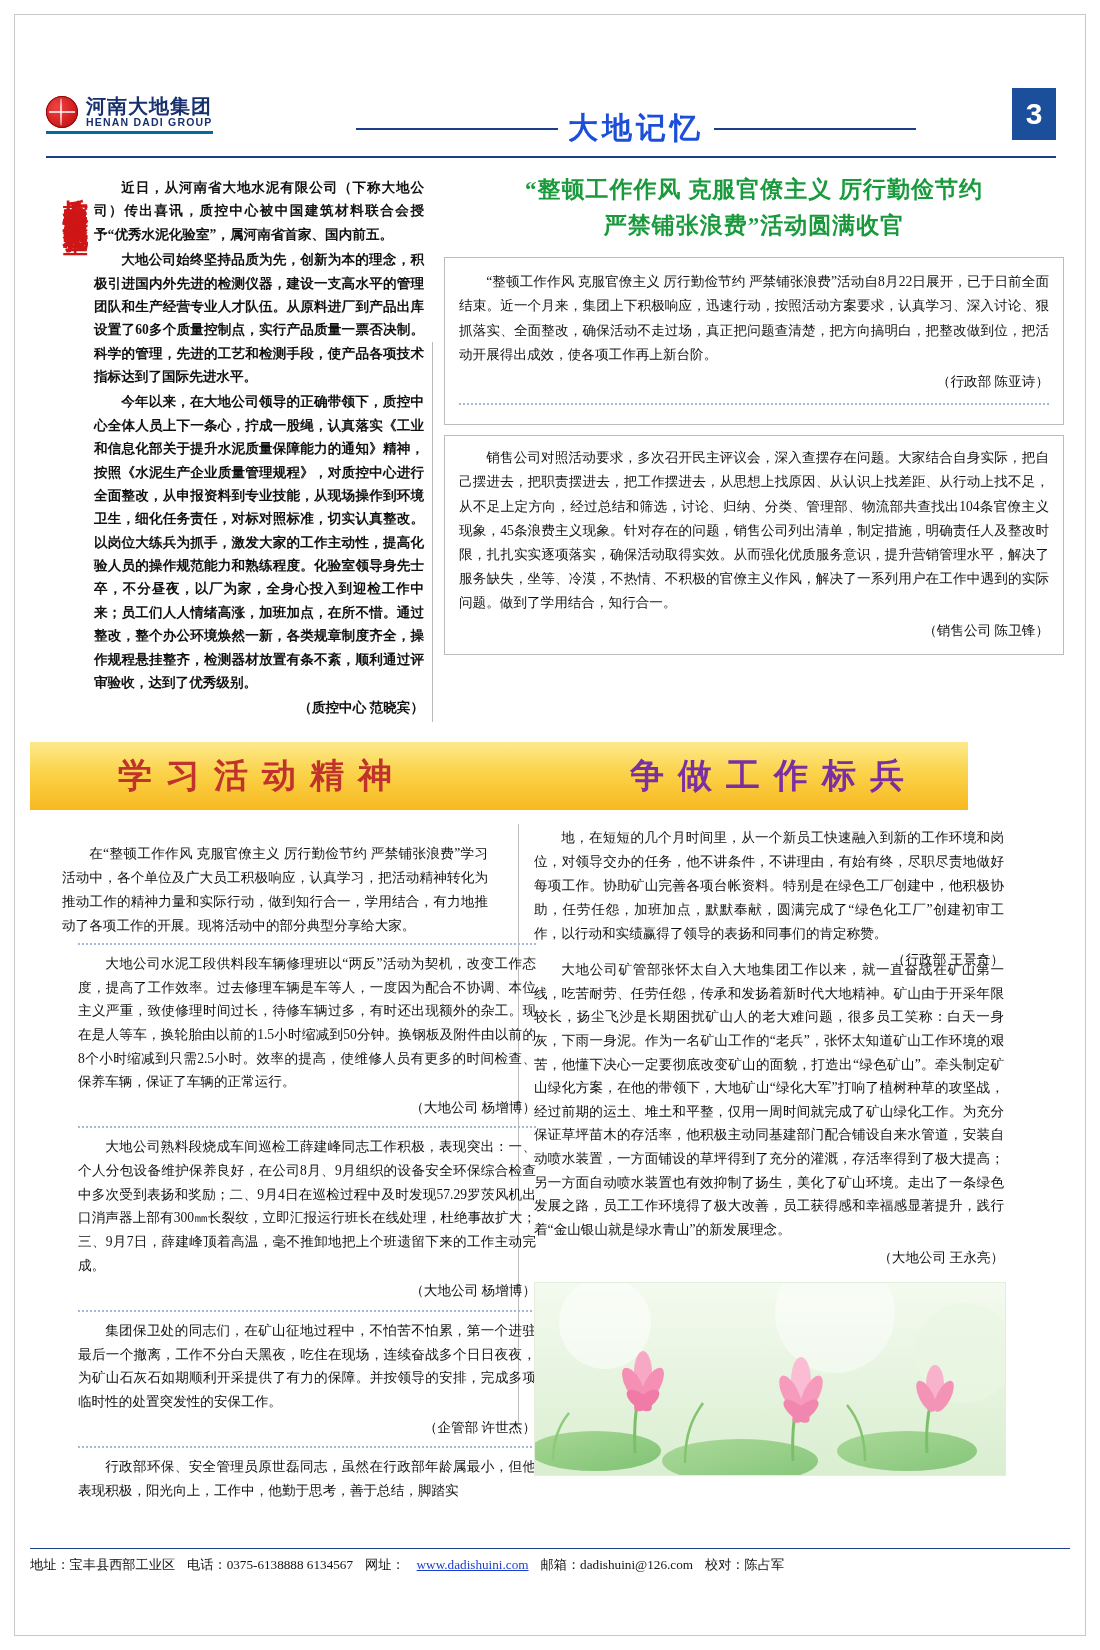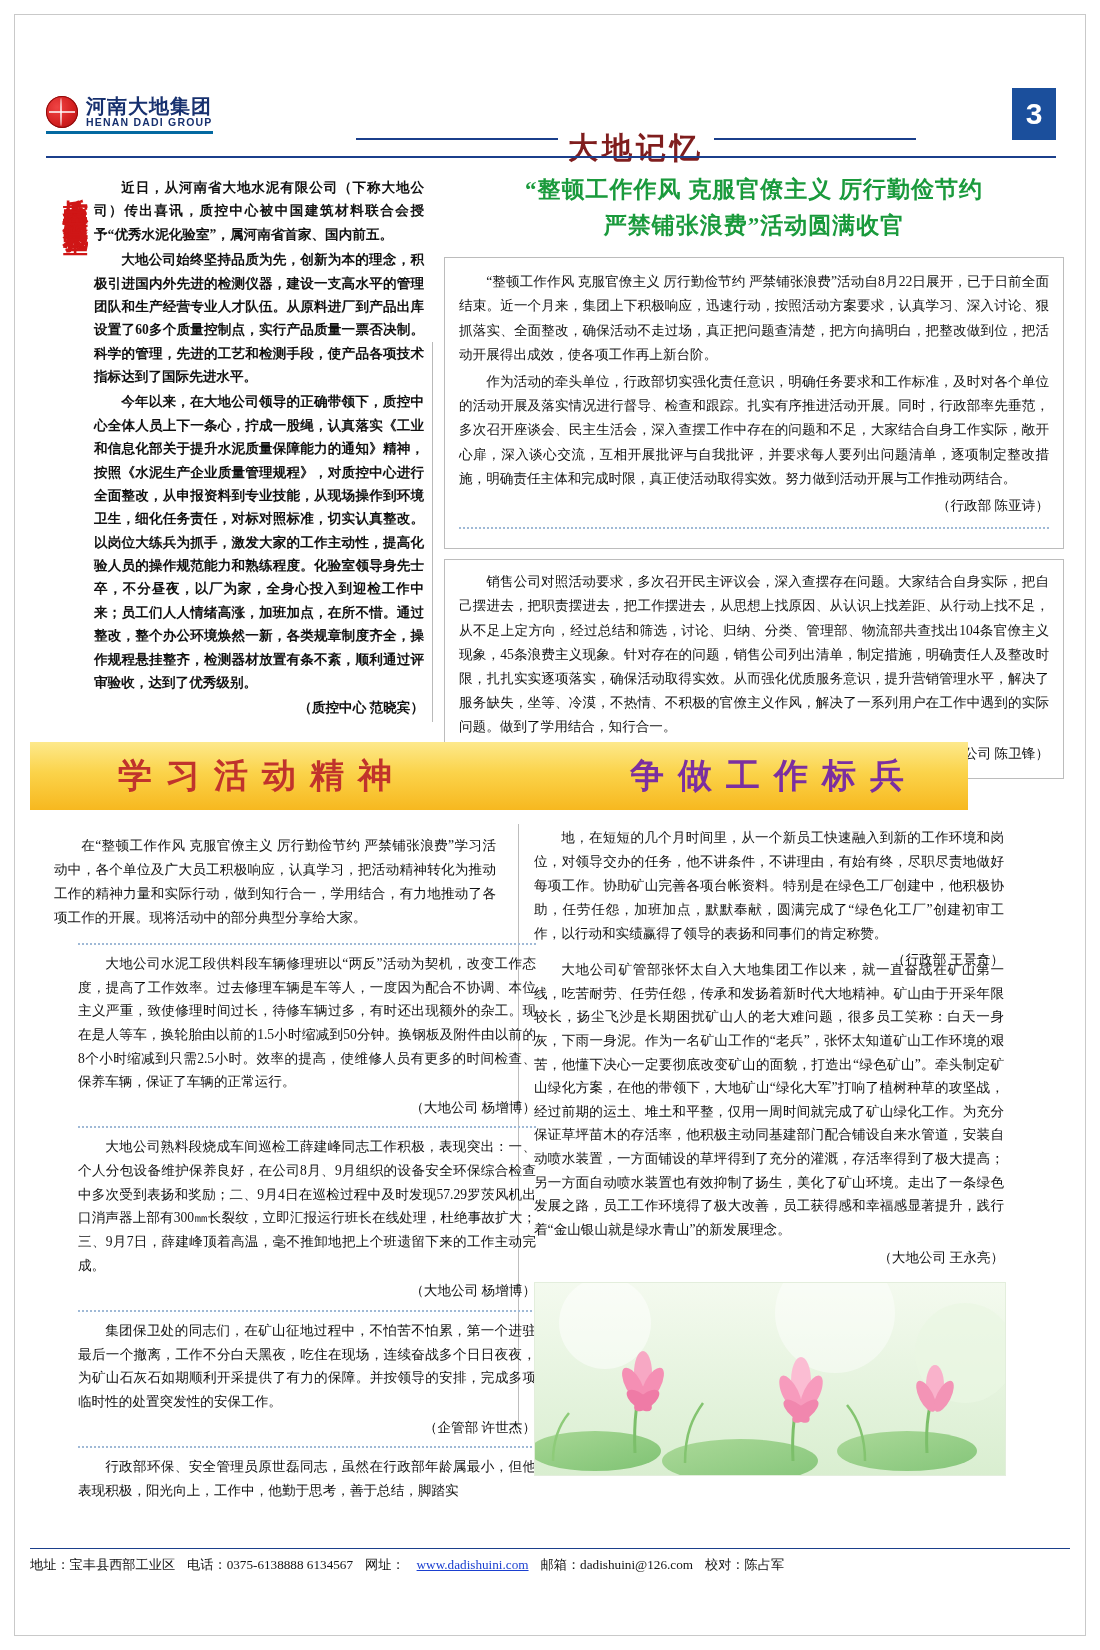--- a/index.html
+++ b/index.html
@@ -50,22 +50,22 @@
     font-family:"Liberation Sans", sans-serif;
     font-size:10.5px; font-weight:bold; color:#17306e; letter-spacing:1.2px;
   }
   .head-title-wrap {
     position:absolute; left:310px; top:12px; width:560px;
     display:flex; align-items:center; gap:10px;
   }
   .rule { flex:1; height:2px; background:#1b3f8b; }
   .head-title {
     font-family:Liberation Sans, sans-serif;
-    font-size:30px; font-weight:bold; color:#7f1d1d;
-    letter-spacing:4px; white-space:nowrap;margin-top:20px;
+    font-size:30px; font-weight:bold; color:#1d4ed8;
+    letter-spacing:4px; white-space:nowrap;
   }
   .page-num {
     position:absolute; right:0; top:-8px;
     width:44px; height:52px; background:#1b4f9c; color:#fff;
     font-family:"Liberation Sans", sans-serif;
     font-size:30px; font-weight:bold;
     display:flex; align-items:center; justify-content:center;
   }
   .blue-line {
     position:absolute; left:46px; top:156px; width:1010px; height:2px; background:#1b3f8b;
@@ -131,21 +131,21 @@
   }
   .bt1 { color:#c0332c; }
   .bt2 { color:#7b2fa0; }
 
   
   .botzone { position:absolute; left:26px; top:820px; width:1048px; height:690px; }
   .lead {
     position:absolute; left:20px; top:6px; width:458px;
     font-size:13.6px; line-height:1.76; text-align:justify;
   }
-  .lead p { margin:8px; text-indent:2em; }
+  .lead p { margin:16px; text-indent:2em; }
 
   .colL {
     position:absolute; left:20px; top:116px; width:458px;
     font-size:13.6px; line-height:1.74; text-align:justify;margin-left:32px;
   }
   .colL p { margin:0 0 2px 0; text-indent:2em; }
 
   .colR-top {
     position:absolute; left:508px; top:6px; width:470px;
     font-size:13.6px; line-height:1.76; text-align:justify;
@@ -220,21 +220,20 @@
 
     <div class="vdiv" style="left:406px; height:380px;"></div>
 
     <div class="col-b">
       <div class="headline2">
         <span class="l2">“整顿工作作风  克服官僚主义  厉行勤俭节约</span>
         <span class="l2">严禁铺张浪费”活动圆满收官</span>
       </div>
       <div class="box-b">
         <p>“整顿工作作风 克服官僚主义 厉行勤俭节约 严禁铺张浪费”活动自8月22日展开，已于日前全面结束。近一个月来，集团上下积极响应，迅速行动，按照活动方案要求，认真学习、深入讨论、狠抓落实、全面整改，确保活动不走过场，真正把问题查清楚，把方向搞明白，把整改做到位，把活动开展得出成效，使各项工作再上新台阶。</p>
-        <p>作为活动的牵头单位，行政部切实强化责任意识，明确任务要求和工作标准，及时对各个单位的活动开展及落实情况进行督导、检查和跟踪。扎实有序推进活动开展。同时，行政部率先垂范，多次召开座谈会、民主生活会，深入查摆工作中存在的问题和不足，大家结合自身工作实际，敞开心扉，深入谈心交流，互相开展批评与自我批评，并要求每人要列出问题清单，逐项制定整改措施，明确责任主体和完成时限，真正使活动取得实效。努力做到活动开展与工作推动两结合。</p>
         <p class="sign">（行政部  陈亚诗）</p>
         <div class="dotted"></div>
       </div>
       <div class="box-b2">
         <p>销售公司对照活动要求，多次召开民主评议会，深入查摆存在问题。大家结合自身实际，把自己摆进去，把职责摆进去，把工作摆进去，从思想上找原因、从认识上找差距、从行动上找不足，从不足上定方向，经过总结和筛选，讨论、归纳、分类、管理部、物流部共查找出104条官僚主义现象，45条浪费主义现象。针对存在的问题，销售公司列出清单，制定措施，明确责任人及整改时限，扎扎实实逐项落实，确保活动取得实效。从而强化优质服务意识，提升营销管理水平，解决了服务缺失，坐等、冷漠，不热情、不积极的官僚主义作风，解决了一系列用户在工作中遇到的实际问题。做到了学用结合，知行合一。</p>
         <p class="sign">（销售公司  陈卫锋）</p>
       </div>
     </div>
   </div>
 

